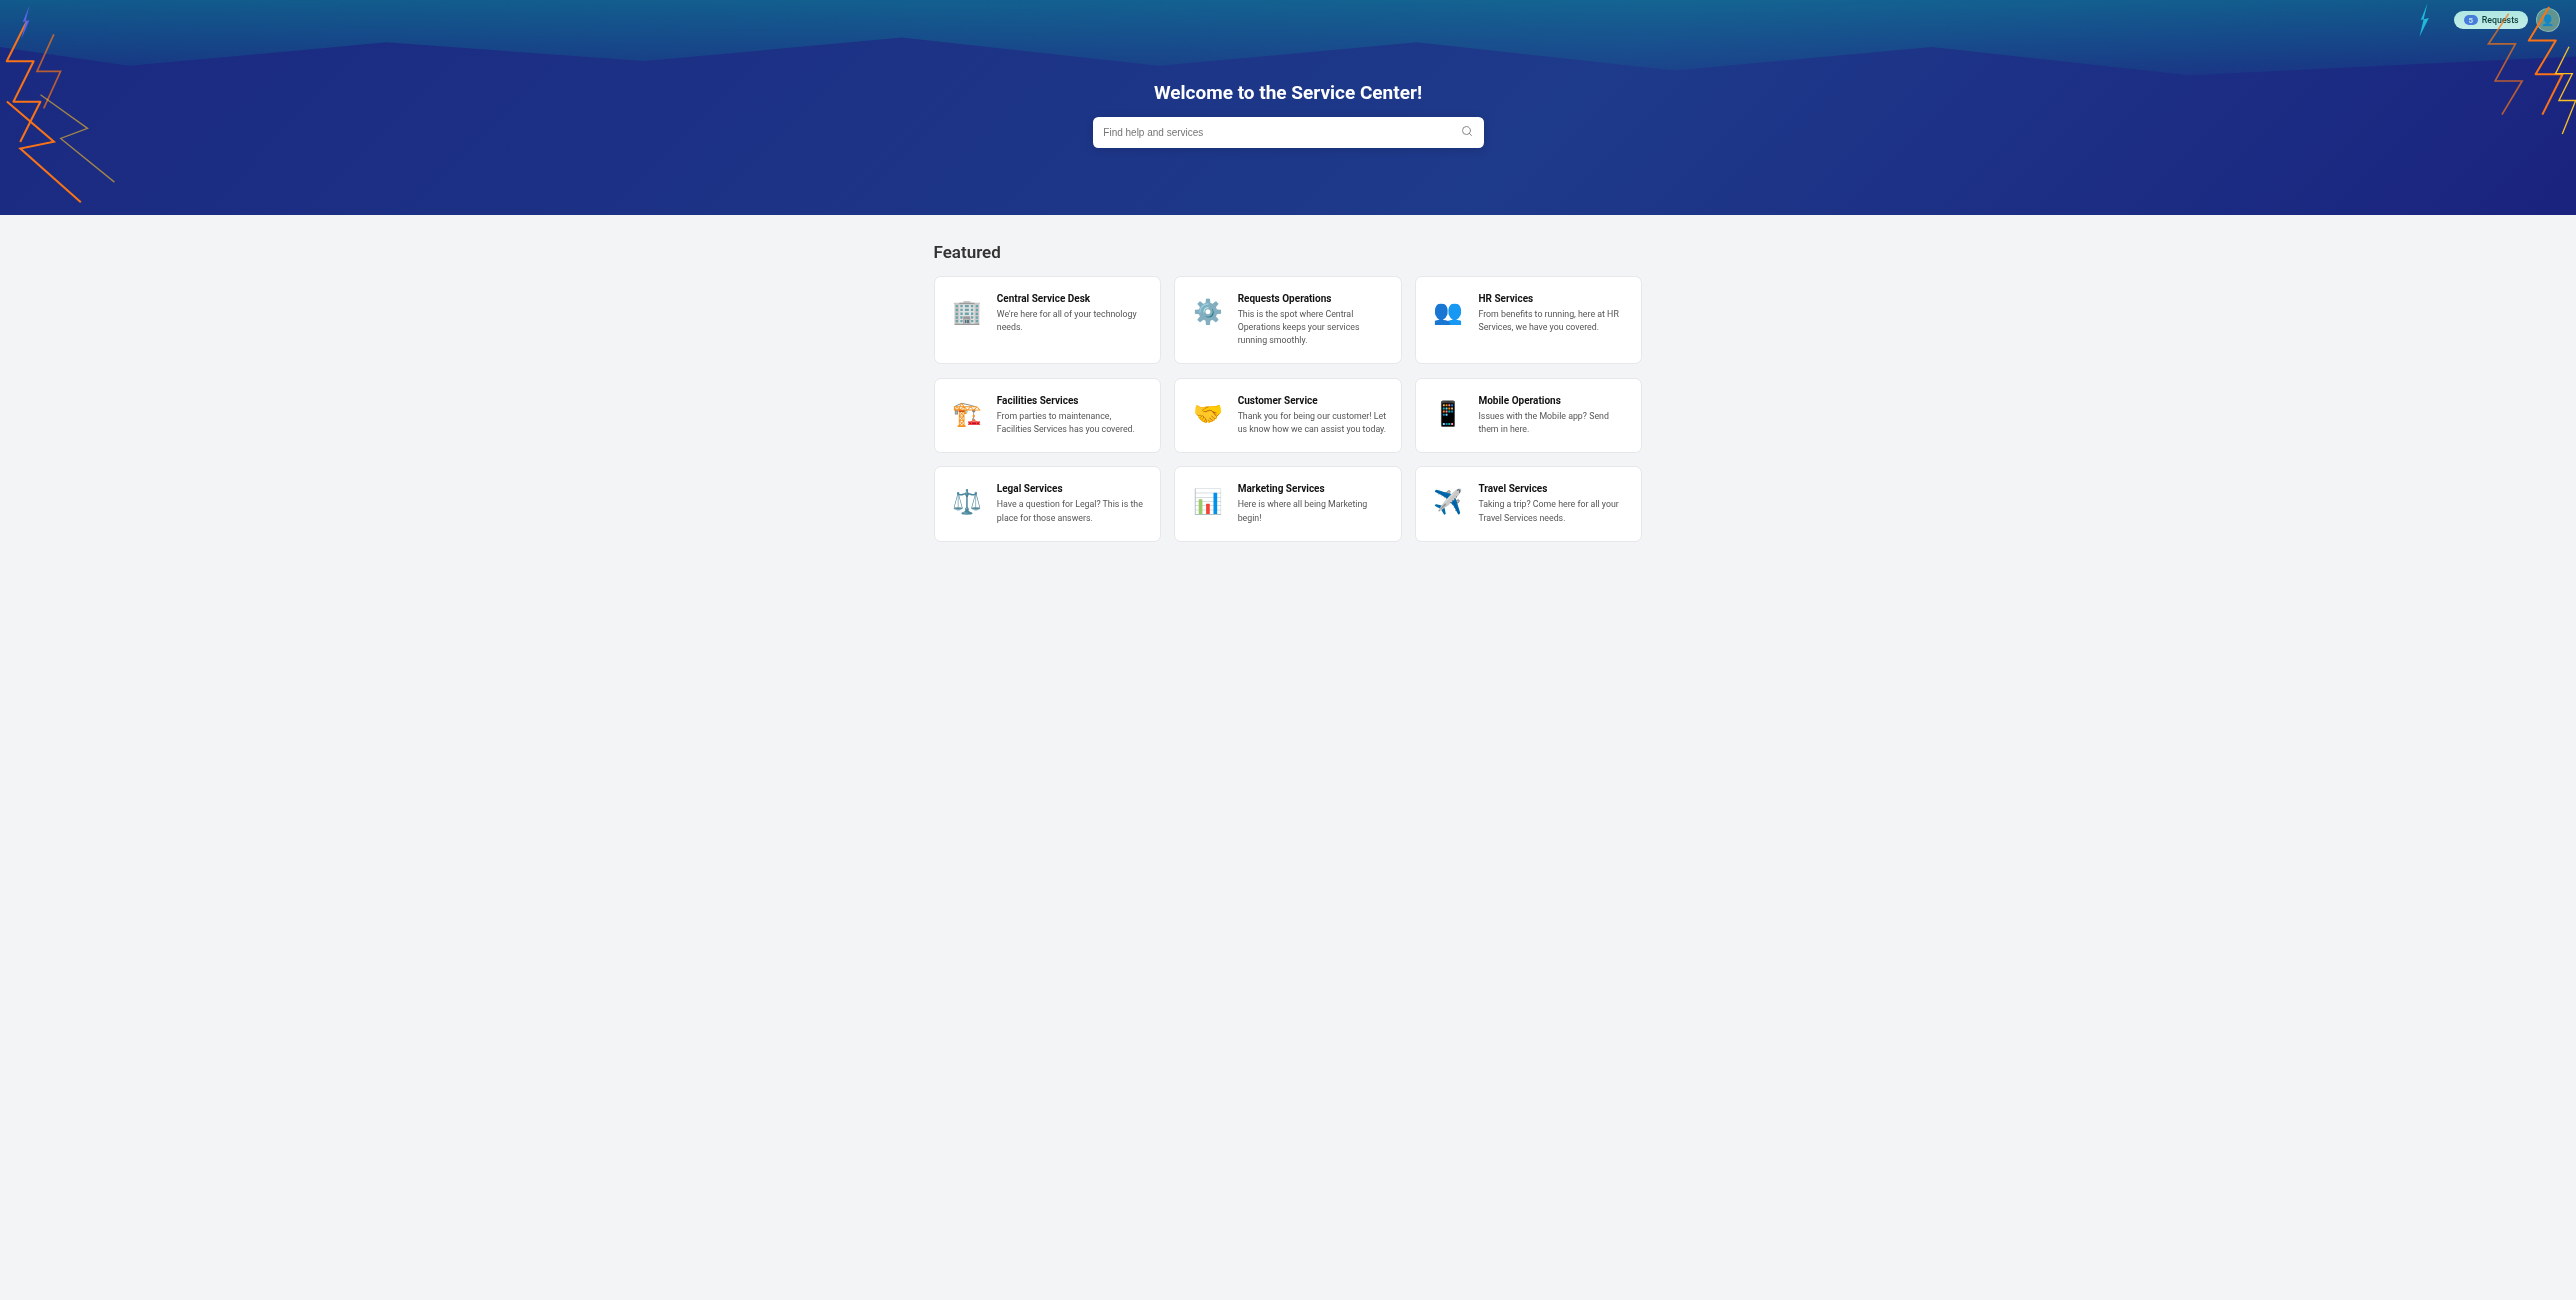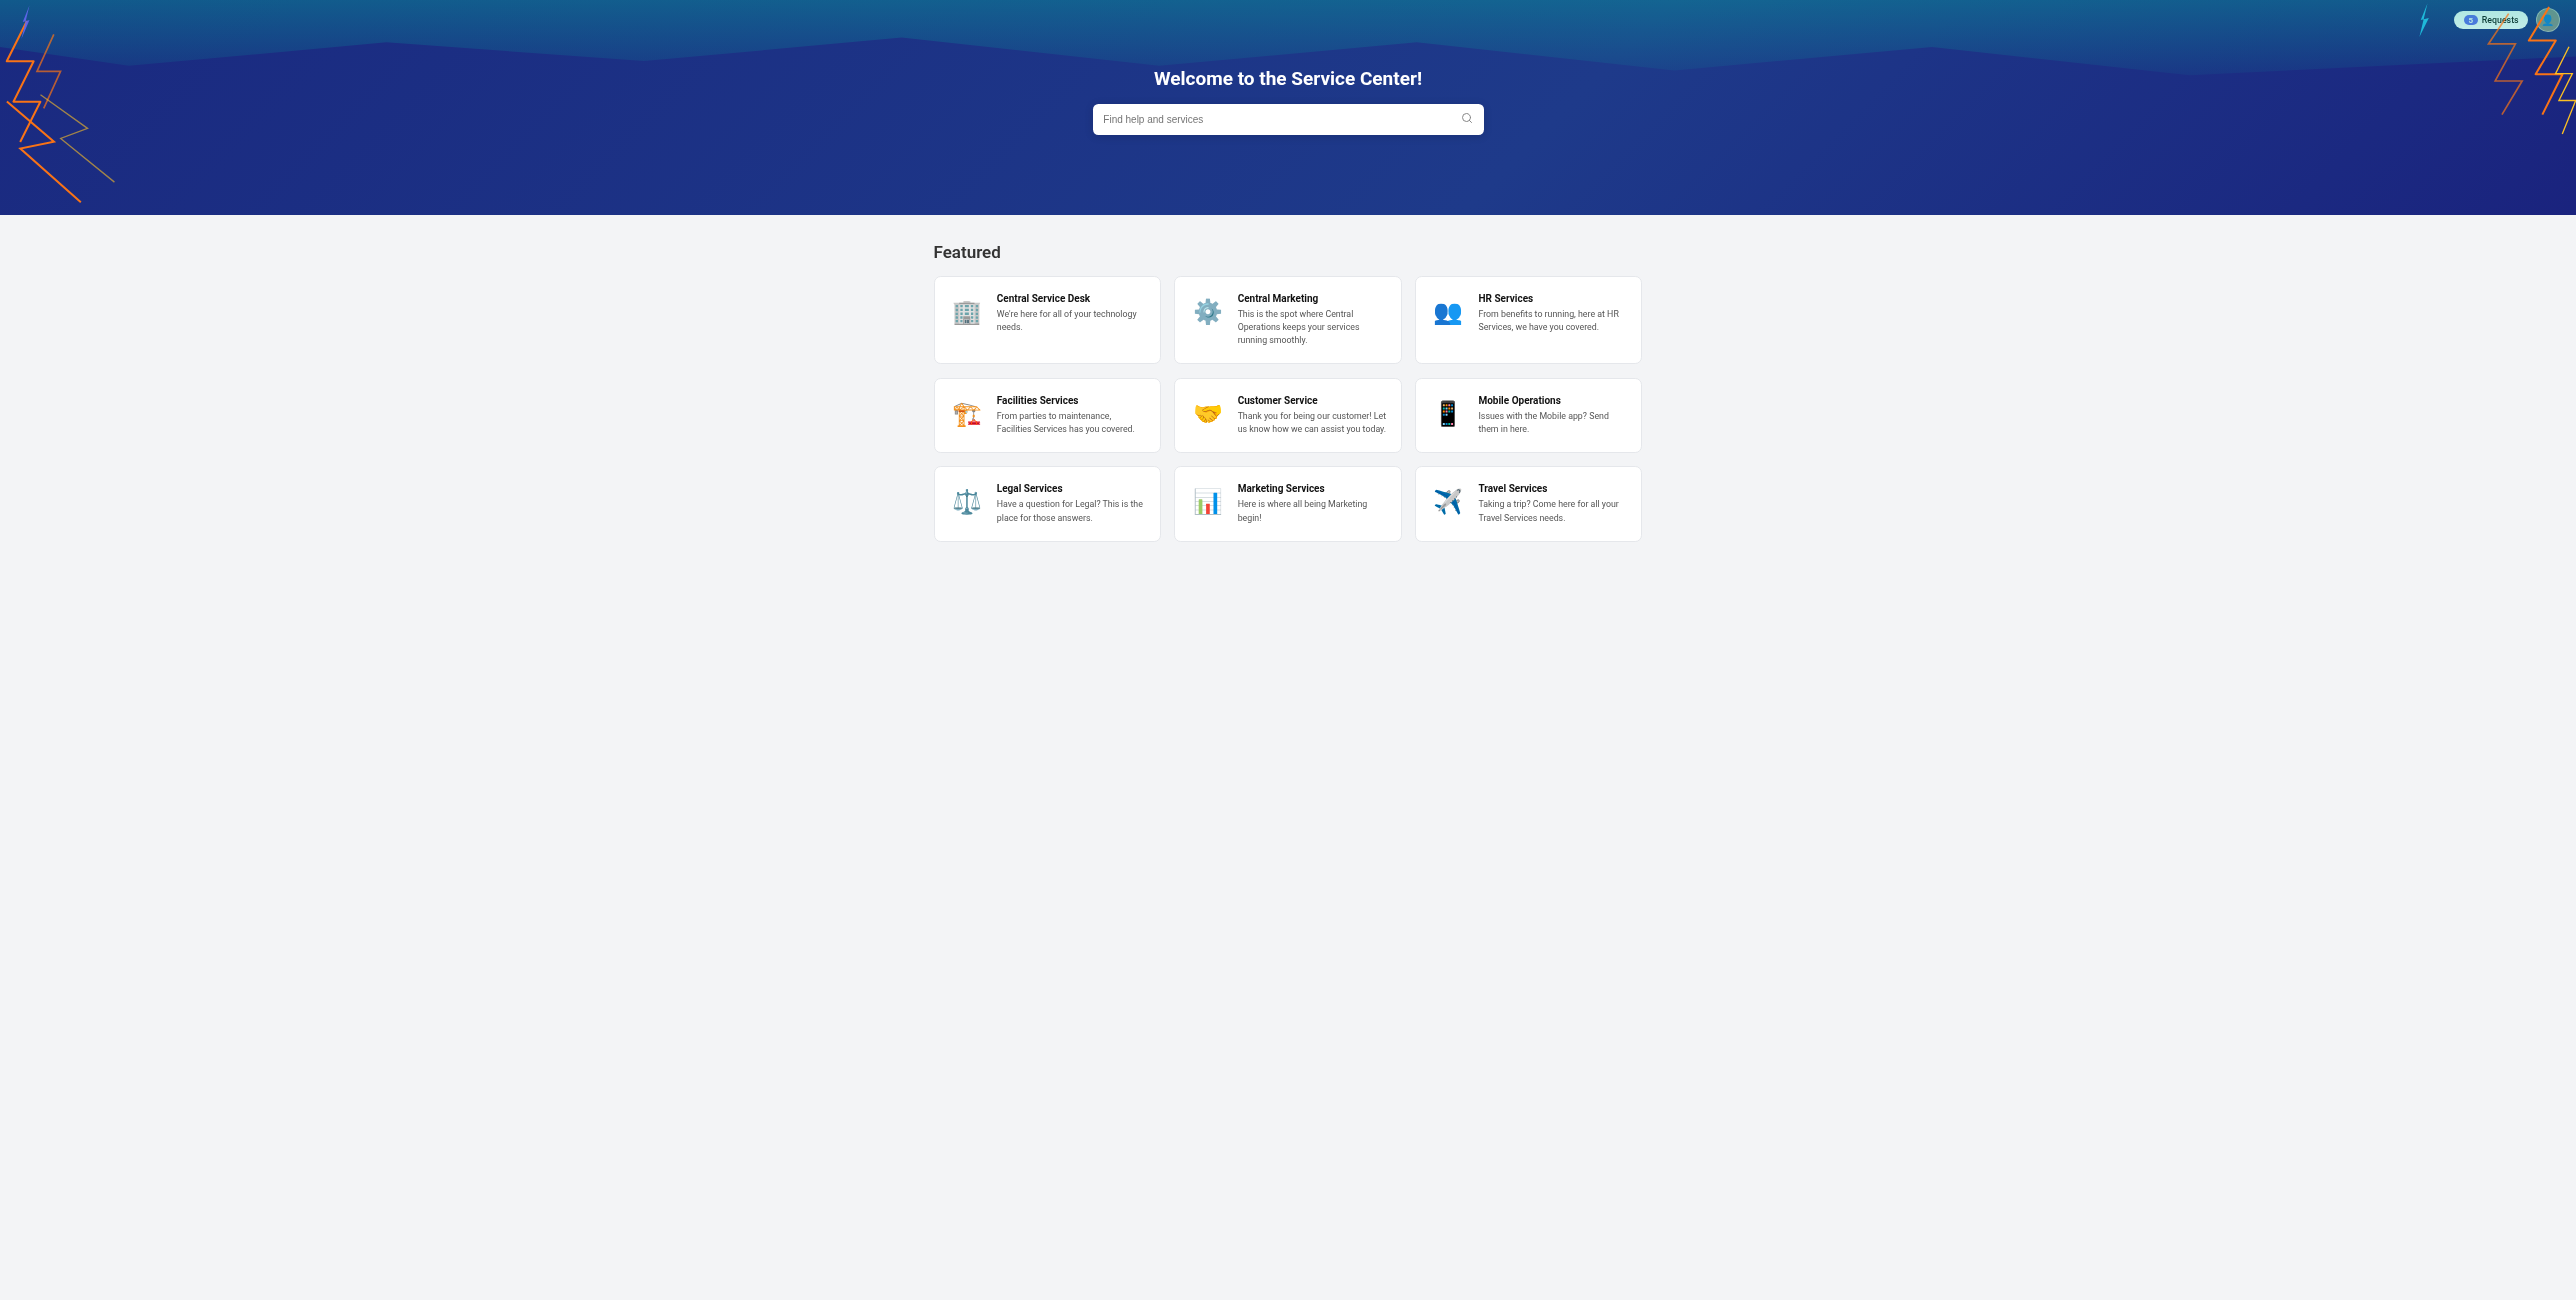--- a/index.html
+++ b/index.html
@@ -76,20 +76,21 @@
       background: linear-gradient(180deg, rgba(0,180,160,0.35) 0%, transparent 100%);
       clip-path: polygon(0 0, 100% 0, 100% 60%, 85% 80%, 75% 50%, 65% 75%, 55% 45%, 45% 70%, 35% 40%, 25% 65%, 15% 45%, 5% 70%, 0 50%);
     }
 
     
     .hero-content {
       flex: 1;
       display: flex;
       flex-direction: column;
       align-items: center;
+      justify-content: center;
       padding: 27px 13.5px 13.5px;
       position: relative;
       z-index: 2;
     }
     .hero-title {
       color: #fff;
       font-size: 19px;
       font-weight: 700;
       margin-bottom: 13.5px;
       text-align: center;
@@ -244,21 +245,21 @@
   <div class="card">
       <div class="card-icon">🏢</div>
       <div class="card-body">
         <div class="card-title">Central Service Desk</div>
         <div class="card-desc">We're here for all of your technology needs.</div>
       </div>
     </div>
       <div class="card">
       <div class="card-icon">⚙️</div>
       <div class="card-body">
-        <div class="card-title">Central Marketing</div>
+        <div class="card-title">Requests Operations</div>
         <div class="card-desc">This is the spot where Central Operations keeps your services running smoothly.</div>
       </div>
     </div>
       <div class="card">
       <div class="card-icon">👥</div>
       <div class="card-body">
         <div class="card-title">HR Services</div>
         <div class="card-desc">From benefits to running, here at HR Services, we have you covered.</div>
       </div>
     </div>

